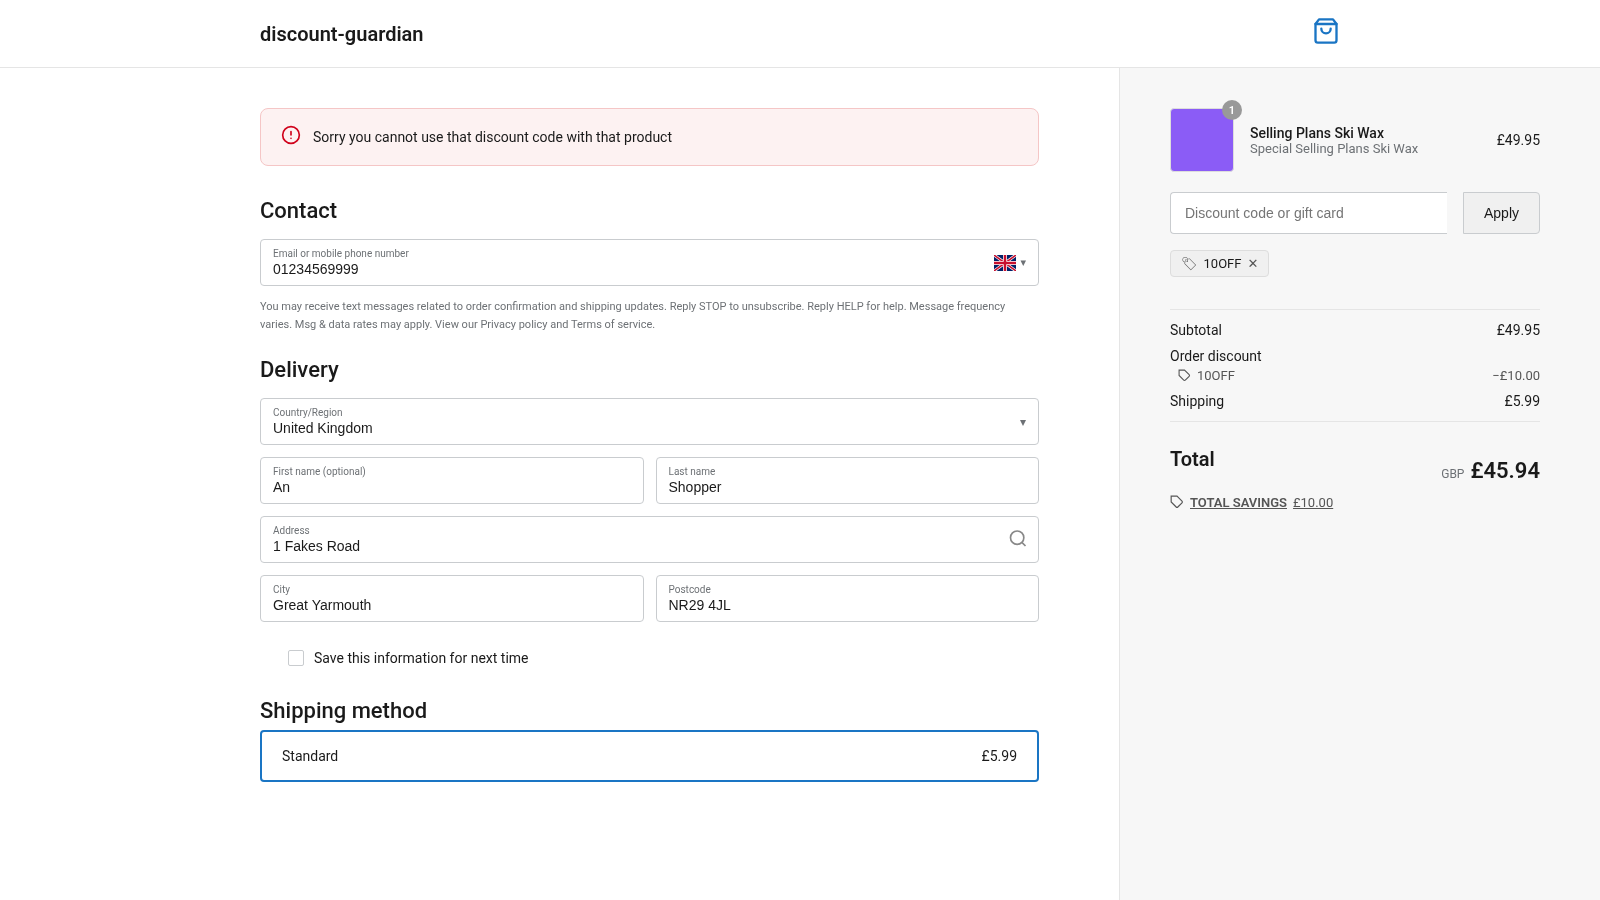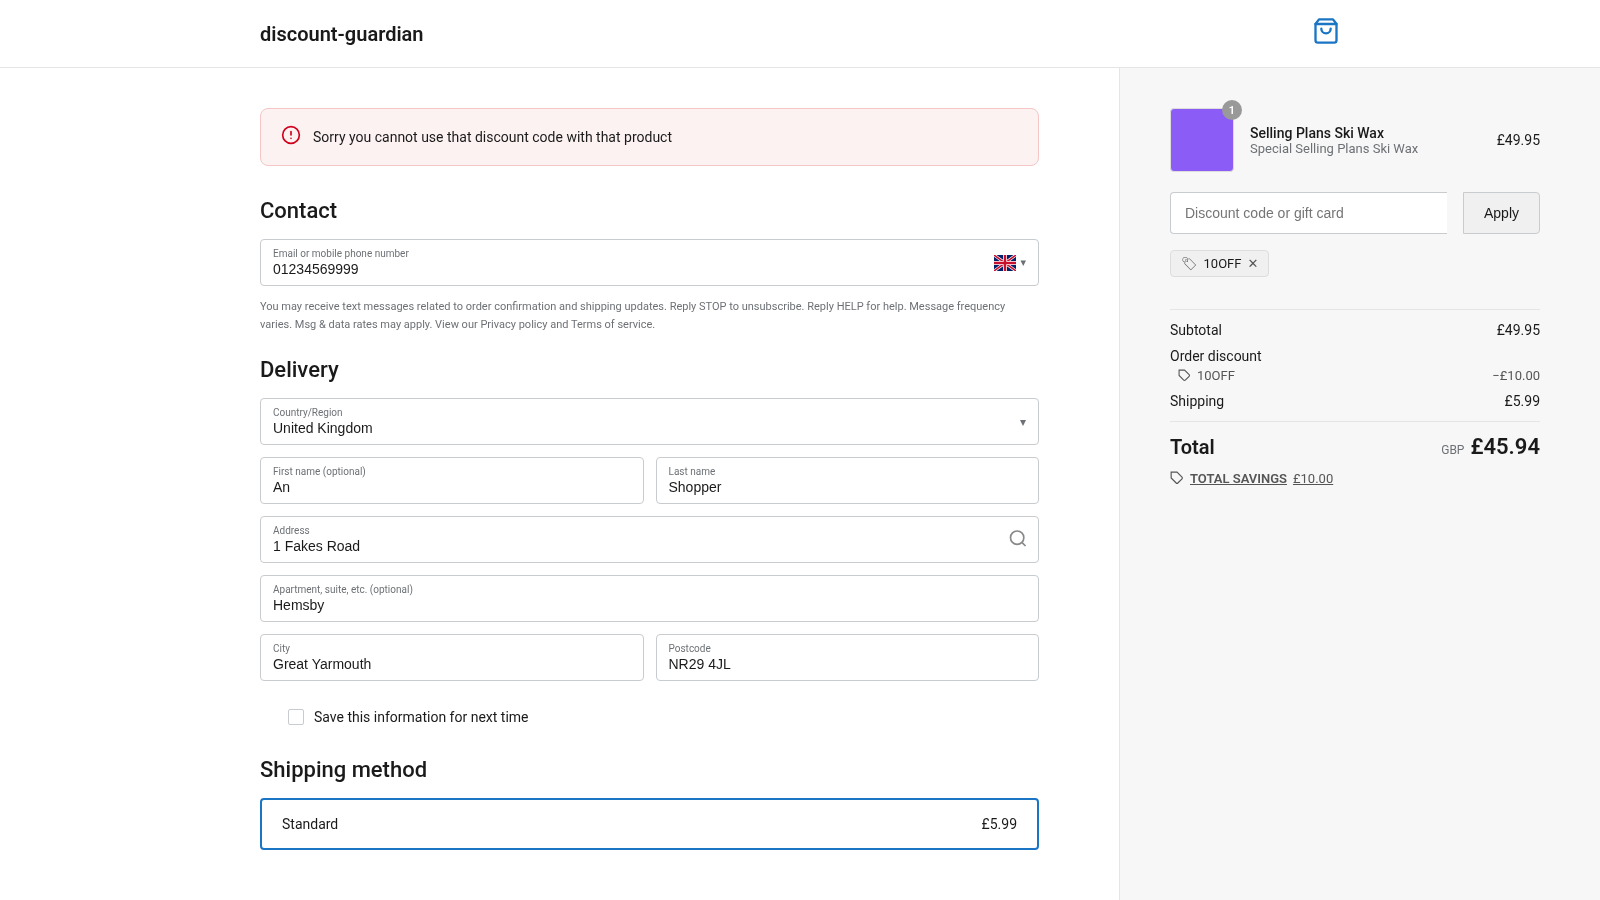--- a/index.html
+++ b/index.html
@@ -170,21 +170,21 @@
       flex-shrink: 0;
     }
     .checkbox-label {
       font-size: 14px;
       color: #1a1a1a;
     }
     
     .shipping-method-title {
       font-size: 22px;
       font-weight: 500;
-      margin-bottom: 16px;
+      margin-bottom: 7px;
       color: #1a1a1a;
     }
     .shipping-option {
       border: 2px solid #1a75c4;
       border-radius: 4px;
       padding: 16px 20px;
       display: flex;
       align-items: center;
       justify-content: space-between;
       background: #fff;
@@ -345,20 +345,21 @@
       gap: 6px;
     }
     .summary-total-currency {
       font-size: 12px;
       color: #6d7175;
     }
     .summary-total-amount {
       font-size: 22px;
       font-weight: 600;
       color: #1a1a1a;
+      margin-top: 24px;
     }
     .savings-row {
       display: flex;
       align-items: flex-start;
       gap: 6px;
       font-size: 13px;
       color: #555;
       text-decoration: underline;
     }
     .savings-label {
@@ -443,24 +444,20 @@
         <div class="field-icons">
           <span style="cursor:pointer;">
             <svg width="20" height="20" viewBox="0 0 24 24" fill="none" stroke="#888" stroke-width="2">
               <circle cx="11" cy="11" r="8"></circle>
               <line x1="21" y1="21" x2="16.65" y2="16.65"></line>
             </svg>
           </span>
         </div>
       </div>
 
-      <div class="form-field">
-        <label>Apartment, suite, etc. (optional)</label>
-        <input type="text" value="Hemsby" style="">
-      </div>
 
       <div class="form-row">
         <div class="form-field">
           <label>City</label>
           <input type="text" value="Great Yarmouth" style="">
         </div>
         <div class="form-field">
           <label>Postcode</label>
           <input type="text" value="NR29 4JL" style="">
         </div>

